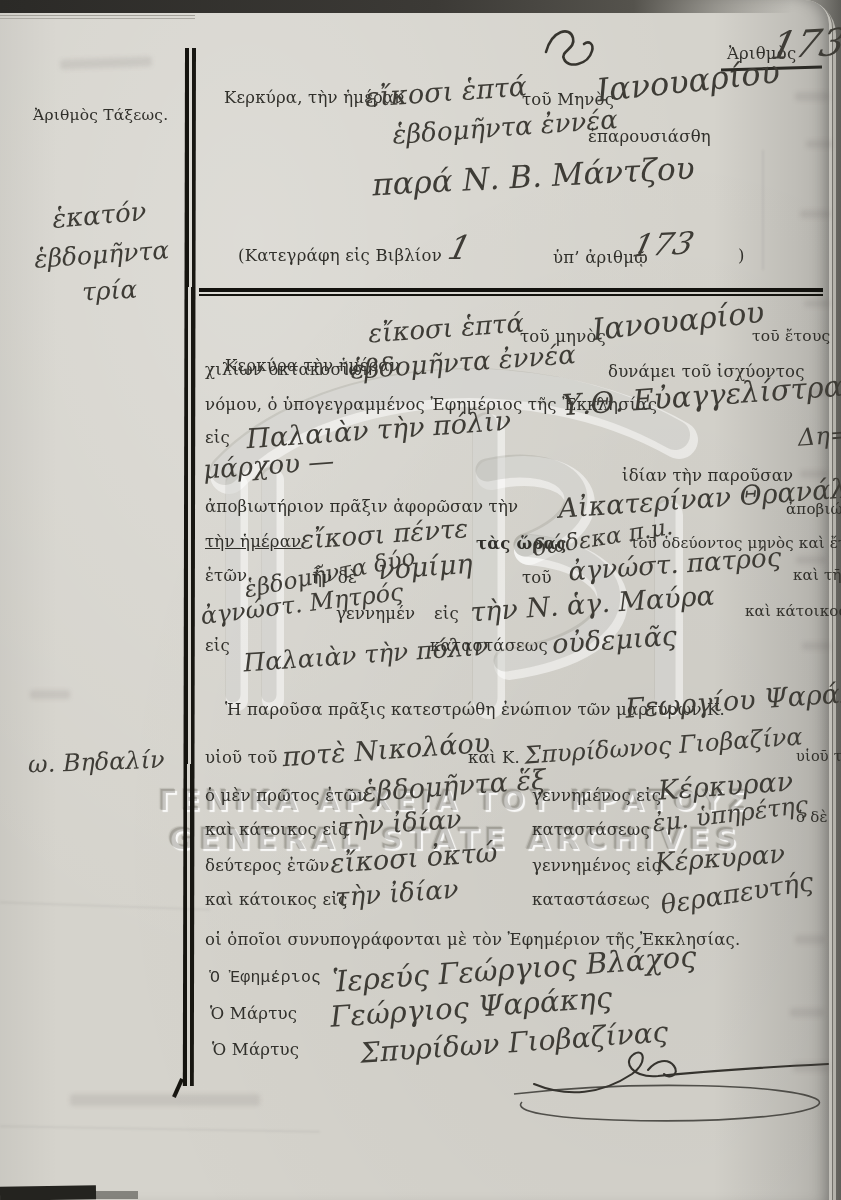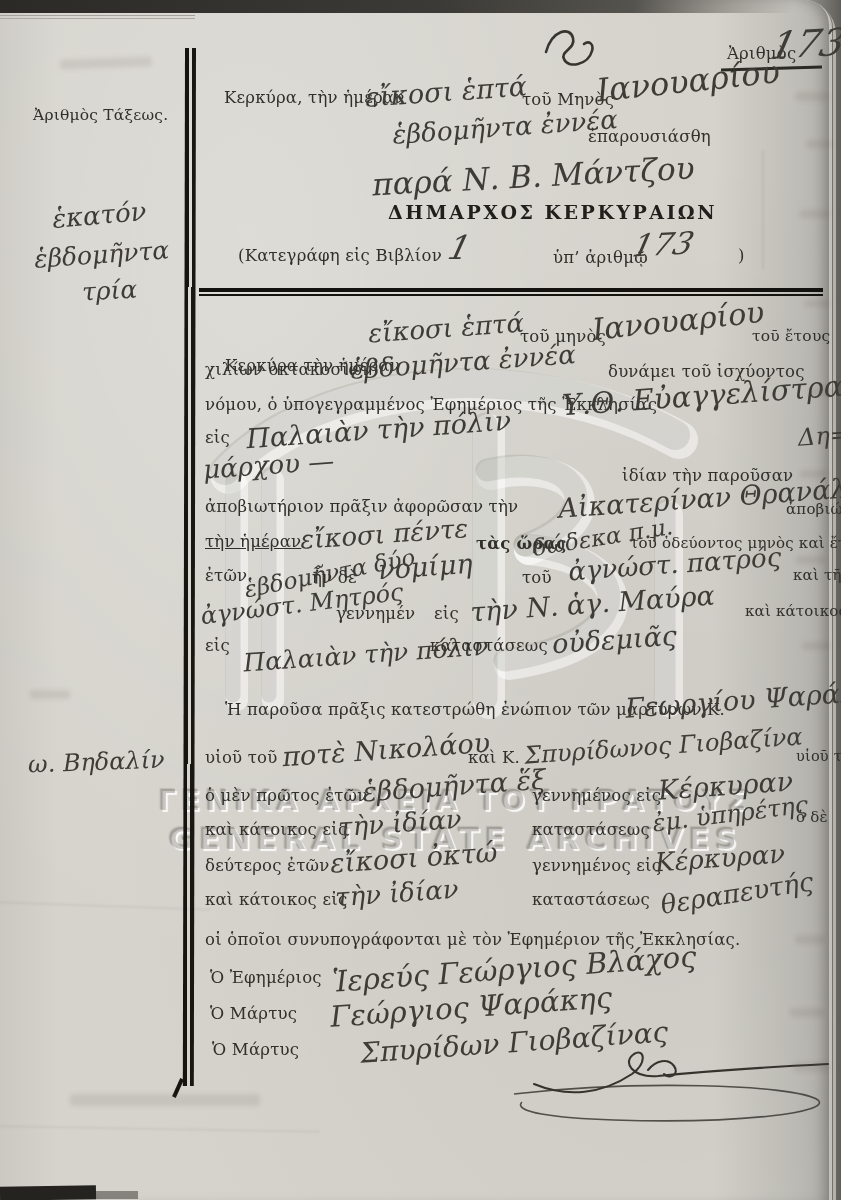--- a/index.html
+++ b/index.html
@@ -100,21 +100,20 @@
   <div class="pt" style="left:224px;top:88px;">Κερκύρα, τὴν ἡμέραν</div>
   <div class="hw" style="left:365px;top:76px;font-size:27px;">εἴκοσι ἑπτά</div>
   <div class="pt" style="left:522px;top:90px;">τοῦ Μηνὸς</div>
   <div class="hw" style="left:596px;top:62px;font-size:32px;transform:rotate(-6deg);">Ιανουαρίου</div>
 
   <div class="hw" style="left:392px;top:112px;font-size:26px;">ἑβδομῆντα ἐννέα</div>
   <div class="pt" style="left:588px;top:127px;">ἐπαρουσιάσθη</div>
 
   <div class="hw" style="left:372px;top:158px;font-size:31px;transform:rotate(-3deg);">παρά Ν. Β. Μάντζου</div>
 
-  <div class="heading" style="left:388px;top:201px;">ΔΗΜΑΡΧΟΣ ΚΕΡΚΥΡΑΙΩΝ</div>
 
   <div class="pt" style="left:238px;top:246px;">(Κατεγράφη εἰς Βιβλίον</div>
   <div class="hw" style="left:449px;top:228px;font-size:33px;transform:skewX(-14deg);">1</div>
   <div class="pt" style="left:553px;top:248px;">ὑπ’ ἀριθμῷ</div>
   <div class="hw" style="left:634px;top:226px;font-size:31px;transform:skewX(-16deg) rotate(-3deg);">173</div>
   <div class="pt" style="left:738px;top:246px;">)</div>
 
   <div class="pt" style="left:33px;top:106px;font-size:15.5px;">Ἀριθμὸς Τάξεως.</div>
   <div class="hw" style="left:52px;top:200px;font-size:26px;transform:rotate(-5deg);">ἑκατόν</div>
   <div class="hw" style="left:34px;top:240px;font-size:25px;transform:rotate(-4deg);">ἑβδομῆντα</div>
@@ -195,21 +194,21 @@
   <div class="pt" style="left:532px;top:856px;">γεννημένος εἰς</div>
   <div class="hw" style="left:655px;top:843px;font-size:26px;">Κέρκυραν</div>
 
   <div class="pt" style="left:205px;top:890px;">καὶ κάτοικος εἰς</div>
   <div class="hw" style="left:335px;top:878px;font-size:26px;">τὴν ἰδίαν</div>
   <div class="pt" style="left:532px;top:890px;">καταστάσεως</div>
   <div class="hw" style="left:660px;top:878px;font-size:26px;transform:rotate(-9deg);">θεραπευτής</div>
 
   <div class="pt" style="left:205px;top:930px;">οἱ ὁποῖοι συνυπογράφονται μὲ τὸν Ἐφημέριον τῆς Ἐκκλησίας.</div>
 
-  <div class="pt" style="left:210px;top:968px;">Ὁ Ἐφημέριος</div>
+  <div class="pt" style="left:210px;top:968px;font-family:Liberation Mono, monospace;">Ὁ Ἐφημέριος</div>
   <div class="hw" style="left:332px;top:952px;font-size:29px;">Ἱερεύς Γεώργιος Βλάχος</div>
 
   <div class="pt" style="left:210px;top:1004px;">Ὁ Μάρτυς</div>
   <div class="hw" style="left:330px;top:990px;font-size:29px;">Γεώργιος Ψαράκης</div>
 
   <div class="pt" style="left:212px;top:1040px;">Ὁ Μάρτυς</div>
   <div class="hw" style="left:360px;top:1026px;font-size:28px;">Σπυρίδων Γιοβαζίνας</div>
 
   <svg style="left:528px;top:1040px;" width="312" height="62" viewBox="0 0 312 62">
     <g fill="none" stroke="#35332e" stroke-width="2.1" stroke-linecap="round">

